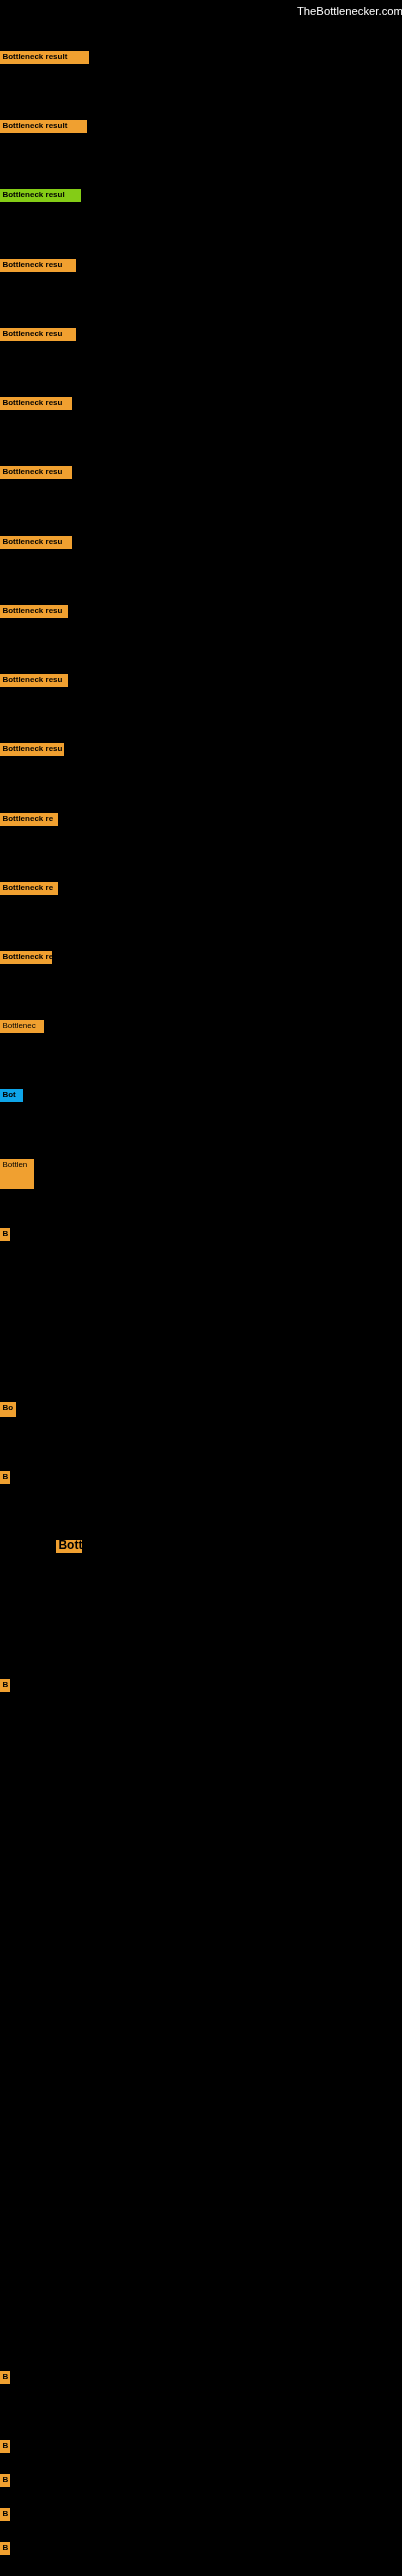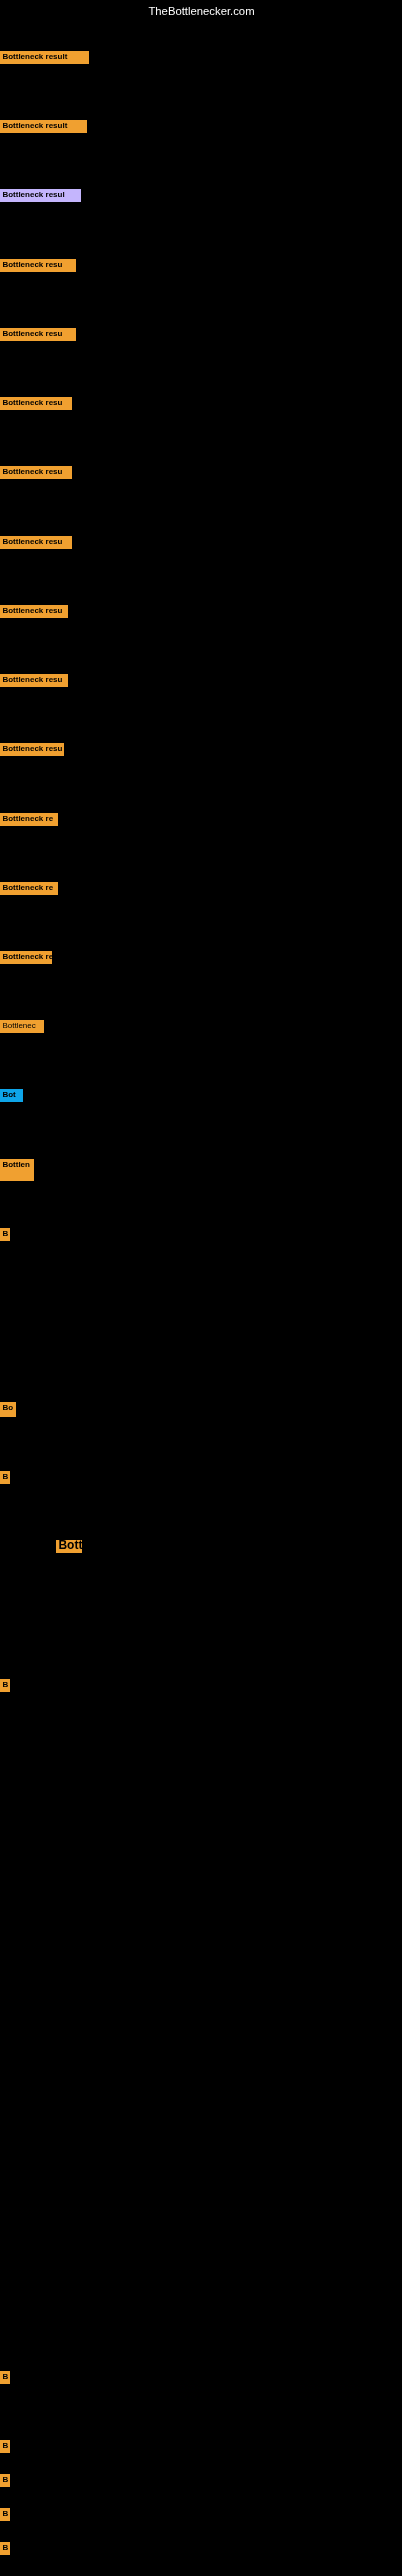--- a/index.html
+++ b/index.html
@@ -8,52 +8,52 @@
       box-sizing: border-box;
     }
     body {
       background-color: #000000;
       width: 403px;
       min-height: 2576px;
       font-family: Arial, sans-serif;
       position: relative;
     }
     .site-title {
-      text-align: center;
+      text-align: right;
       color: #ffffff;
       font-size: 11.3px;
       padding: 4.8px 0;
       position: relative;
     }
   </style>
 </head>
 <body>
 
 <div class="site-title">
   <span>TheBottlenecker.com</span>
 </div>
 
 <div id="chart-area" style="position:relative; width:403px; height:2560px;">
 <div style="background-color: rgb(240, 160, 48); color: rgb(0, 0, 0); font-size: 8px; font-weight: bold; padding: 1.6px 2.4px; position: absolute; left: 0px; top: 29px; width: 89px; overflow: hidden; white-space: nowrap; height: 13px; line-height: 9.7px;">Bottleneck result</div>
     <div style="background-color: rgb(240, 160, 48); color: rgb(0, 0, 0); font-size: 8px; font-weight: bold; padding: 1.6px 2.4px; position: absolute; left: 0px; top: 98px; width: 87px; overflow: hidden; white-space: nowrap; height: 13px; line-height: 9.7px;">Bottleneck result</div>
-    <div style="background-color: #c4b5fd; color: rgb(0, 0, 0); font-size: 8px; font-weight: bold; padding: 1.6px 2.4px; position: absolute; left: 0px; top: 167px; width: 81px; overflow: hidden; white-space: nowrap; height: 13px; line-height: 9.7px;">Bottleneck resul</div>
+    <div style="background-color: #84cc16; color: rgb(0, 0, 0); font-size: 8px; font-weight: bold; padding: 1.6px 2.4px; position: absolute; left: 0px; top: 167px; width: 81px; overflow: hidden; white-space: nowrap; height: 13px; line-height: 9.7px;">Bottleneck resul</div>
     <div style="background-color: rgb(240, 160, 48); color: rgb(0, 0, 0); font-size: 8px; font-weight: bold; padding: 1.6px 2.4px; position: absolute; left: 0px; top: 237px; width: 76px; overflow: hidden; white-space: nowrap; height: 13px; line-height: 9.7px;">Bottleneck resu</div>
     <div style="background-color: rgb(240, 160, 48); color: rgb(0, 0, 0); font-size: 8px; font-weight: bold; padding: 1.6px 2.4px; position: absolute; left: 0px; top: 306px; width: 76px; overflow: hidden; white-space: nowrap; height: 13px; line-height: 9.7px;">Bottleneck resu</div>
     <div style="background-color: rgb(240, 160, 48); color: rgb(0, 0, 0); font-size: 8px; font-weight: bold; padding: 1.6px 2.4px; position: absolute; left: 0px; top: 375px; width: 72px; overflow: hidden; white-space: nowrap; height: 13px; line-height: 9.7px;">Bottleneck resu</div>
     <div style="background-color: rgb(240, 160, 48); color: rgb(0, 0, 0); font-size: 8px; font-weight: bold; padding: 1.6px 2.4px; position: absolute; left: 0px; top: 444px; width: 72px; overflow: hidden; white-space: nowrap; height: 13px; line-height: 9.7px;">Bottleneck resu</div>
     <div style="background-color: rgb(240, 160, 48); color: rgb(0, 0, 0); font-size: 8px; font-weight: bold; padding: 1.6px 2.4px; position: absolute; left: 0px; top: 514px; width: 72px; overflow: hidden; white-space: nowrap; height: 13px; line-height: 9.7px;">Bottleneck resu</div>
     <div style="background-color: rgb(240, 160, 48); color: rgb(0, 0, 0); font-size: 8px; font-weight: bold; padding: 1.6px 2.4px; position: absolute; left: 0px; top: 583px; width: 68px; overflow: hidden; white-space: nowrap; height: 13px; line-height: 9.7px;">Bottleneck resu</div>
     <div style="background-color: rgb(240, 160, 48); color: rgb(0, 0, 0); font-size: 8px; font-weight: bold; padding: 1.6px 2.4px; position: absolute; left: 0px; top: 652px; width: 68px; overflow: hidden; white-space: nowrap; height: 13px; line-height: 9.7px;">Bottleneck resu</div>
     <div style="background-color: rgb(240, 160, 48); color: rgb(0, 0, 0); font-size: 8px; font-weight: bold; padding: 1.6px 2.4px; position: absolute; left: 0px; top: 721px; width: 64px; overflow: hidden; white-space: nowrap; height: 13px; line-height: 9.7px;">Bottleneck resu</div>
     <div style="background-color: rgb(240, 160, 48); color: rgb(0, 0, 0); font-size: 8px; font-weight: bold; padding: 1.6px 2.4px; position: absolute; left: 0px; top: 791px; width: 58px; overflow: hidden; white-space: nowrap; height: 13px; line-height: 9.7px;">Bottleneck re</div>
     <div style="background-color: rgb(240, 160, 48); color: rgb(0, 0, 0); font-size: 8px; font-weight: bold; padding: 1.6px 2.4px; position: absolute; left: 0px; top: 860px; width: 58px; overflow: hidden; white-space: nowrap; height: 13px; line-height: 9.7px;">Bottleneck re</div>
     <div style="background-color: rgb(240, 160, 48); color: rgb(0, 0, 0); font-size: 8px; font-weight: bold; padding: 1.6px 2.4px; position: absolute; left: 0px; top: 929px; width: 52px; overflow: hidden; white-space: nowrap; height: 13px; line-height: 9.7px;">Bottleneck re</div>
     <div style="background-color: rgb(240, 160, 48); color: rgb(0, 0, 0); font-size: 8px; font-weight: normal; padding: 1.6px 2.4px; position: absolute; left: 0px; top: 998px; width: 44px; overflow: hidden; white-space: nowrap; height: 13px; line-height: 9.7px;">Bottlenec</div>
     <div style="background-color: #0ea5e9; color: rgb(0, 0, 0); font-size: 8px; font-weight: bold; padding: 1.6px 2.4px; position: absolute; left: 0px; top: 1067px; width: 22.5px; overflow: hidden; white-space: nowrap; height: 13px; line-height: 9.7px;">Bot</div>
-    <div style="background-color: rgb(240, 160, 48); color: rgb(0, 0, 0); font-size: 8px; font-weight: bold; padding: 1.6px 2.4px; position: absolute; left: 0px; top: 1137px; width: 34px; overflow: hidden; white-space: nowrap; height: 22px; line-height: 9.7px;">Bottlen</div>
+    <div style="background-color: rgb(240, 160, 48); color: rgb(0, 0, 0); font-size: 8px; font-weight: normal; padding: 1.6px 2.4px; position: absolute; left: 0px; top: 1137px; width: 34px; overflow: hidden; white-space: nowrap; height: 30px; line-height: 9.7px;">Bottlen</div>
     <div style="background-color: rgb(240, 160, 48); color: rgb(0, 0, 0); font-size: 8px; font-weight: bold; padding: 1.6px 2.4px; position: absolute; left: 0px; top: 1206px; width: 9.7px; overflow: hidden; white-space: nowrap; height: 13px; line-height: 9.7px;">B</div>
     <div style="background-color: rgb(240, 160, 48); color: rgb(0, 0, 0); font-size: 8px; font-weight: bold; padding: 1.6px 2.4px; position: absolute; left: 0px; top: 1380px; width: 16px; overflow: hidden; white-space: nowrap; height: 15px; line-height: 9.7px;">Bo</div>
     <div style="background-color: rgb(240, 160, 48); color: rgb(0, 0, 0); font-size: 8px; font-weight: bold; padding: 1.6px 2.4px; position: absolute; left: 0px; top: 1449px; width: 9.7px; overflow: hidden; white-space: nowrap; height: 13px; line-height: 9.7px;">B</div>
     <div style="background-color: rgb(240, 160, 48); color: rgb(0, 0, 0); font-size: 12px; font-weight: bold; padding: 1.6px 2.4px; position: absolute; left: 15px; top: 1518px; width: 26px; overflow: hidden; white-space: nowrap; height: 13px; line-height: 9.7px; margin-left: 41px;">Bott</div>
     <div style="background-color: rgb(240, 160, 48); color: rgb(0, 0, 0); font-size: 8px; font-weight: bold; padding: 1.6px 2.4px; position: absolute; left: 0px; top: 1657px; width: 9.7px; overflow: hidden; white-space: nowrap; height: 13px; line-height: 9.7px;">B</div>
     <div style="background-color: rgb(240, 160, 48); color: rgb(0, 0, 0); font-size: 8px; font-weight: bold; padding: 1.6px 2.4px; position: absolute; left: 0px; top: 2349px; width: 9.7px; overflow: hidden; white-space: nowrap; height: 13px; line-height: 9.7px;">B</div>
     <div style="background-color: rgb(240, 160, 48); color: rgb(0, 0, 0); font-size: 8px; font-weight: bold; padding: 1.6px 2.4px; position: absolute; left: 0px; top: 2418px; width: 9.7px; overflow: hidden; white-space: nowrap; height: 13px; line-height: 9.7px;">B</div>
     <div style="background-color: rgb(240, 160, 48); color: rgb(0, 0, 0); font-size: 8px; font-weight: bold; padding: 1.6px 2.4px; position: absolute; left: 0px; top: 2452px; width: 9.7px; overflow: hidden; white-space: nowrap; height: 13px; line-height: 9.7px;">B</div>
     <div style="background-color: rgb(240, 160, 48); color: rgb(0, 0, 0); font-size: 8px; font-weight: bold; padding: 1.6px 2.4px; position: absolute; left: 0px; top: 2486px; width: 9.7px; overflow: hidden; white-space: nowrap; height: 13px; line-height: 9.7px;">B</div>
     <div style="background-color: rgb(240, 160, 48); color: rgb(0, 0, 0); font-size: 8px; font-weight: bold; padding: 1.6px 2.4px; position: absolute; left: 0px; top: 2520px; width: 9.7px; overflow: hidden; white-space: nowrap; height: 13px; line-height: 9.7px;">B</div>

